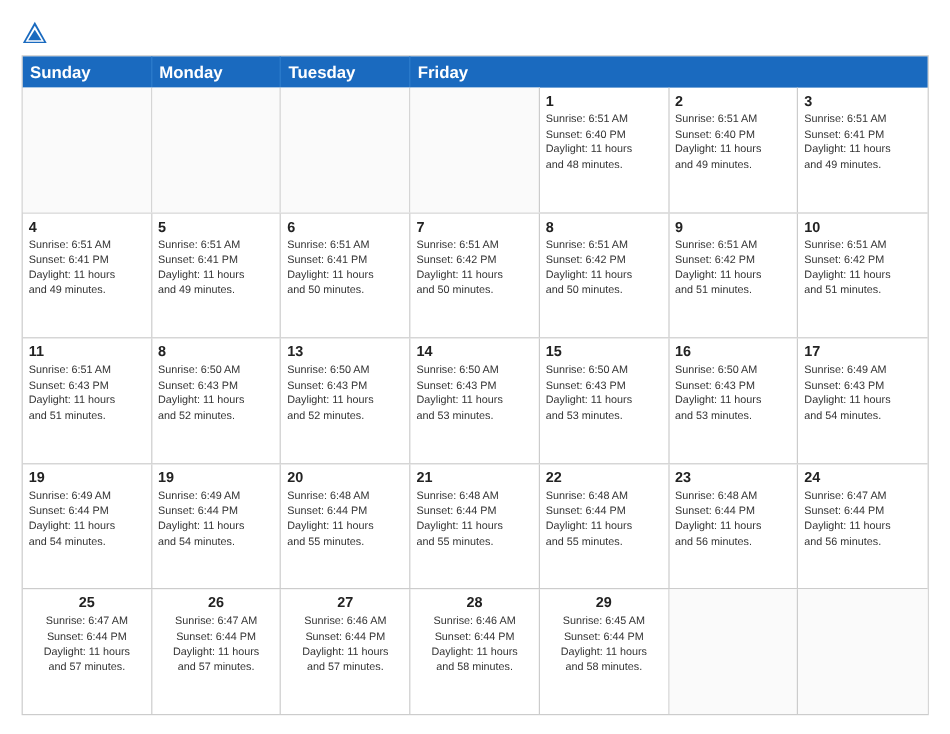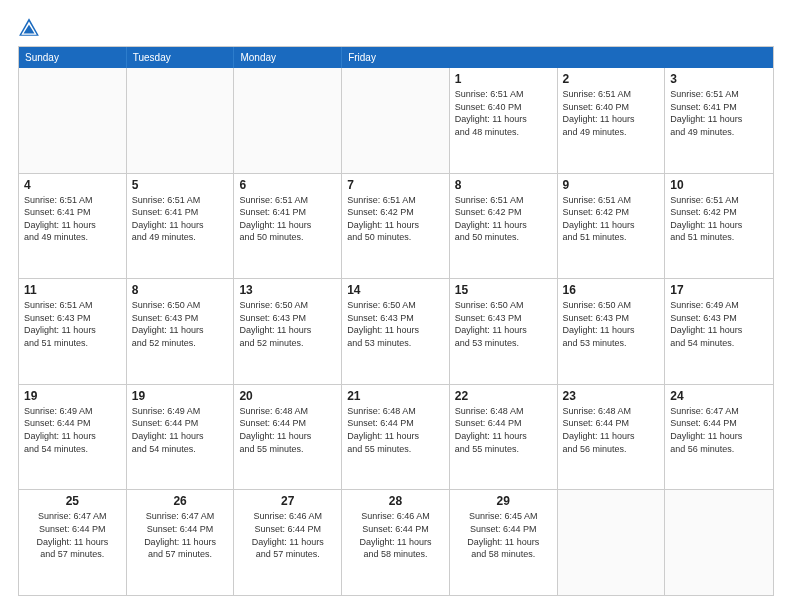--- a/index.html
+++ b/index.html
@@ -58,22 +58,22 @@
       flex-direction: column;
       border: 1px solid #ccc;
     }
     .cal-header {
       display: grid;
       grid-template-columns: repeat(7, 1fr);
       background: #1a6abf;
     }
     .cal-header-cell {
       color: #fff;
-      font-size: 10px;
-      font-weight: normal;
+      font-size: 14px;
+      font-weight: bold;
       padding: 5px 6px;
       text-align: left;
       border-right: 1px solid #2d7dcc;
     }
     .cal-header-cell:last-child { border-right: none; }
     .cal-body {
       flex: 1;
       display: flex;
       flex-direction: column;
     }
@@ -132,22 +132,22 @@
     </div>
     <div class="title-block">
       <div class="month-title"></div>
       <div class="location"></div>
     </div>
   </div>
 
   <div class="calendar">
     <div class="cal-header">
     <div class="cal-header-cell">Sunday</div>
+        <div class="cal-header-cell">Monday</div>
         <div class="cal-header-cell">Tuesday</div>
-        <div class="cal-header-cell">Monday</div>
         <div class="cal-header-cell">Friday</div>
       </div>
     <div class="cal-body">
     <div class="cal-row">
           <div class="cal-cell empty"></div>
           <div class="cal-cell empty"></div>
           <div class="cal-cell empty"></div>
           <div class="cal-cell empty"></div>
           <div class="cal-cell">
             <div class="day-num">1</div>

